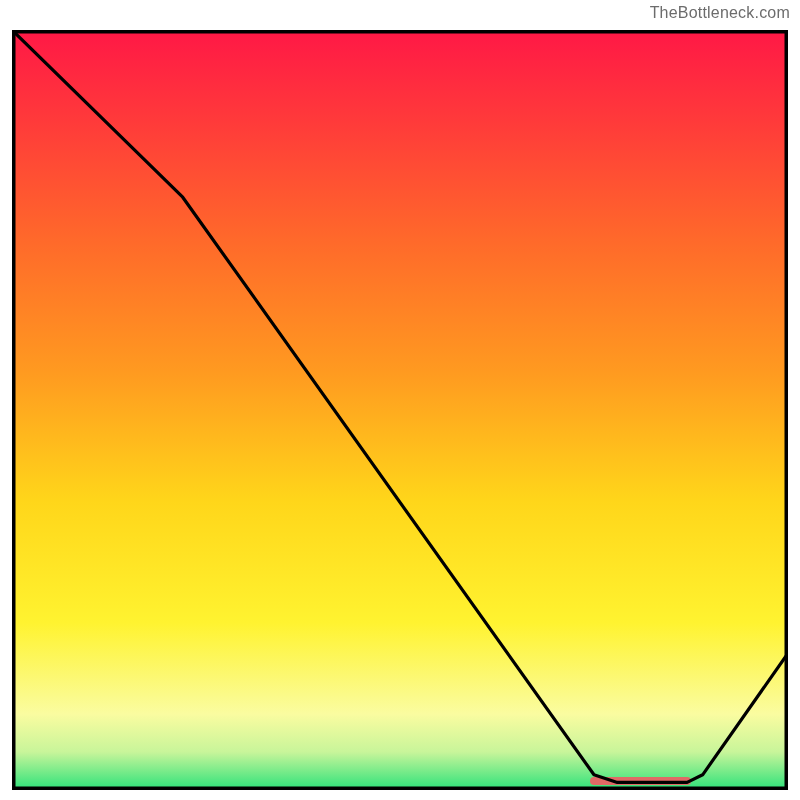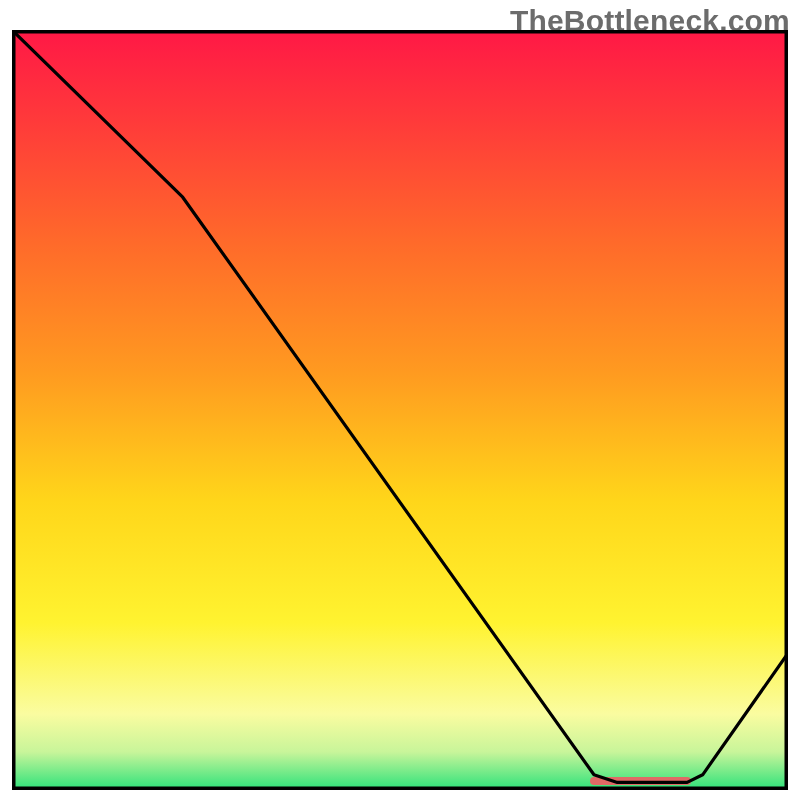--- a/index.html
+++ b/index.html
@@ -12,23 +12,23 @@
   }
   .page {
     position: relative;
     width: 800px;
     height: 800px;
   }
   .watermark {
     position: absolute;
     top: 4px;
     right: 10px;
-    font-size: 30px;
+    font-size: 16px;
     color: #6c6c6c;
-    font-weight: 700;
+    font-weight: 400;
     letter-spacing: 0.2px;
   }
   .chart {
     position: absolute;
     top: 30px;
     left: 12px;
     width: 776px;
     height: 760px;
   }
   svg { display: block; }

